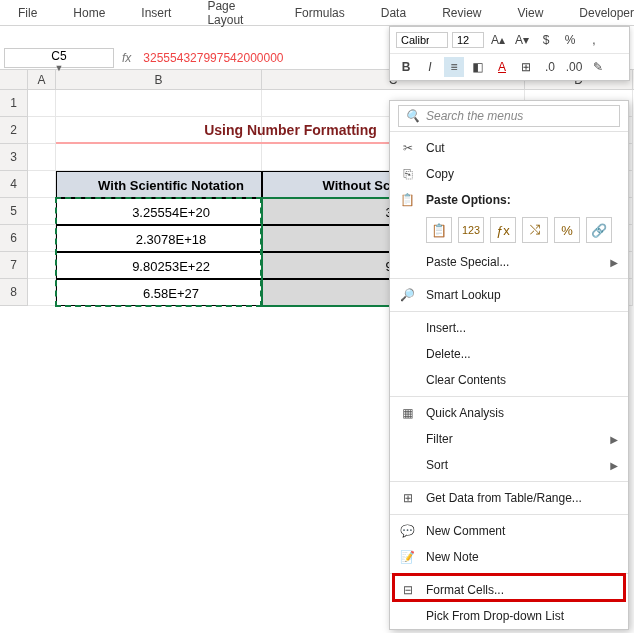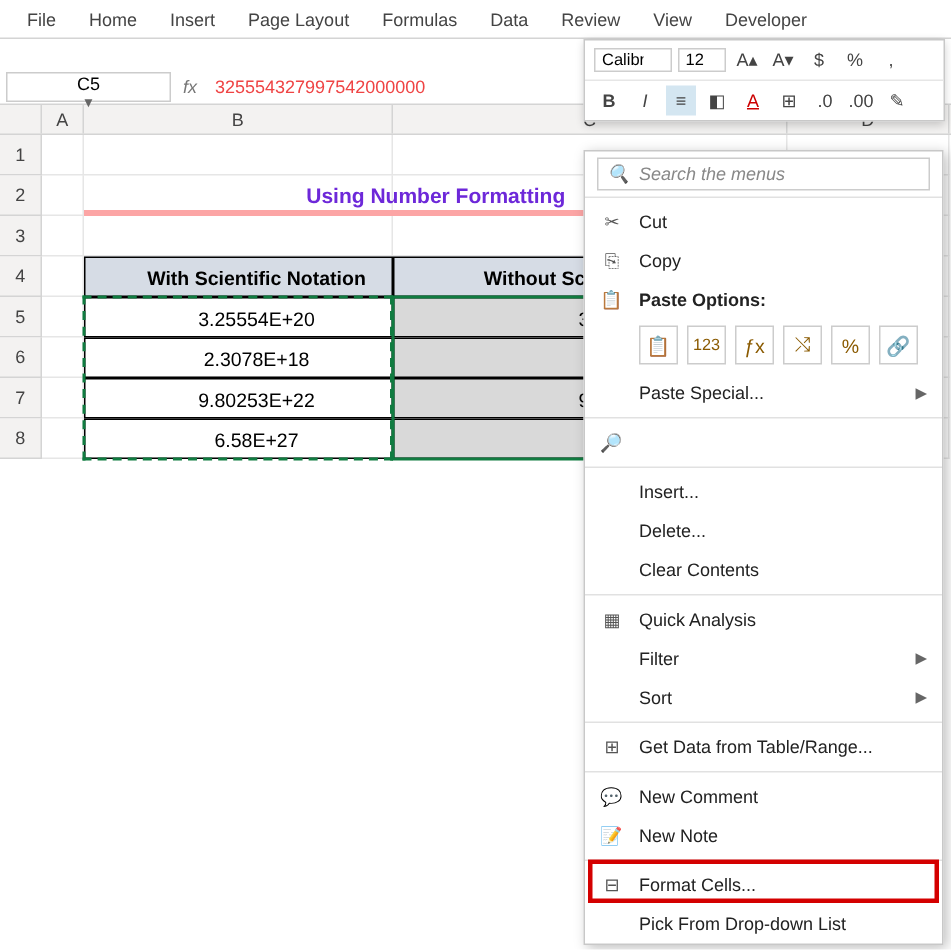--- a/index.html
+++ b/index.html
@@ -1,19 +1,19 @@
 <!DOCTYPE html>
 <html><head>
 <meta charset="utf-8">
 <style>
 * { box-sizing: border-box; margin: 0; padding: 0; }
 body { font-family: 'Segoe UI', Arial, sans-serif; font-size: 12px; background: #fff; width: 634px; height: 633px; overflow: hidden; position: relative; }
 
 
-.ribbon-tabs { display: flex; background: #fff; border-bottom: 1px solid #d4d4d4; height: 26px; align-items: center; padding-left: 18px; gap: 22px; }
+.ribbon-tabs { display: flex; background: #fff; border-bottom: 1px solid #d4d4d4; height: 26px; align-items: center; padding-left: 18px; gap: 36px; }
 .ribbon-tab { color: #444; font-size: 12px; cursor: pointer; }
 
 
 .mini-toolbar { position: absolute; right: 4px; top: 26px; background: #fff; border: 1px solid #c8c8c8; box-shadow: 0 2px 6px rgba(0,0,0,0.2); width: 241px; z-index: 10; }
 .mini-row { display: flex; align-items: center; padding: 3px 6px; gap: 4px; }
 .mini-row.top { border-bottom: 1px solid #e6e6e6; }
 .font-select { border: 1px solid #ccc; font-size: 11px; padding: 1px 18px 1px 4px; width: 52px; background: #fff; }
 .size-select { border: 1px solid #ccc; font-size: 11px; padding: 1px 14px 1px 4px; width: 32px; background: #fff; }
 .mini-btn { width: 20px; height: 20px; display: inline-flex; align-items: center; justify-content: center; cursor: pointer; color: #444; }
 
@@ -37,21 +37,21 @@
 .grid { position: relative; }
 .row { display: flex; height: 27px; }
 .rowh { width: 28px; background: #f3f2f1; border-right: 1px solid #d4d4d4; border-bottom: 1px solid #d4d4d4; text-align: center; line-height: 27px; color: #444; }
 .cell { border-right: 1px solid #e6e6e6; border-bottom: 1px solid #e6e6e6; }
 .cellA { width: 28px; }
 .cellB { width: 206px; }
 .cellC { width: 263px; }
 .cellD { width: 108px; }
 
 
-.title { position: absolute; left: 56px; top: 27px; width: 469px; height: 27px; text-align: center; line-height: 27px; font-weight: bold; font-size: 14px; color: #6d28d9; border-bottom: 4px solid #fca5a5; }
+.title { position: absolute; left: 56px; top: 27px; width: 469px; height: 27px; text-align: center; line-height: 27px; font-weight: bold; font-size: 14px; color: #7f1d1d; border-bottom: 2px solid #fca5a5; }
 .data-table { position: absolute; left: 56px; top: 81px; }
 .dtrow { display: flex; }
 .dtcell { height: 27px; line-height: 27px; text-align: center; border: 1px solid #000; font-size: 13px; padding-left: 24px; }
 .dtcell.hd { background: #d6dce5; font-weight: bold; }
 .dtcell.b { width: 206px; }
 .dtcell.c { width: 263px; }
 .dtcell.sel { background: #d9d9d9; }
 
 
 .marching { position: absolute; border: 2px dashed #107c41; pointer-events: none; }
@@ -252,20 +252,21 @@
     <span class="paste-icon">🔗</span>
   </div>
   <div class="cm-item">
     <span class="cm-icon"></span>
     <span class="cm-label"><span>Paste Special...</span></span>
     <span class="cm-arrow">▶</span>
   </div>
   <div class="cm-sep"></div>
   <div class="cm-item">
     <span class="cm-icon">🔎</span>
+    <span class="cm-label"><span>Smart Lookup</span></span>
   </div>
   <div class="cm-sep"></div>
   <div class="cm-item">
     <span class="cm-icon"></span>
     <span class="cm-label"><span>Insert...</span></span>
   </div>
   <div class="cm-item">
     <span class="cm-icon"></span>
     <span class="cm-label"><span>Delete...</span></span>
   </div>

